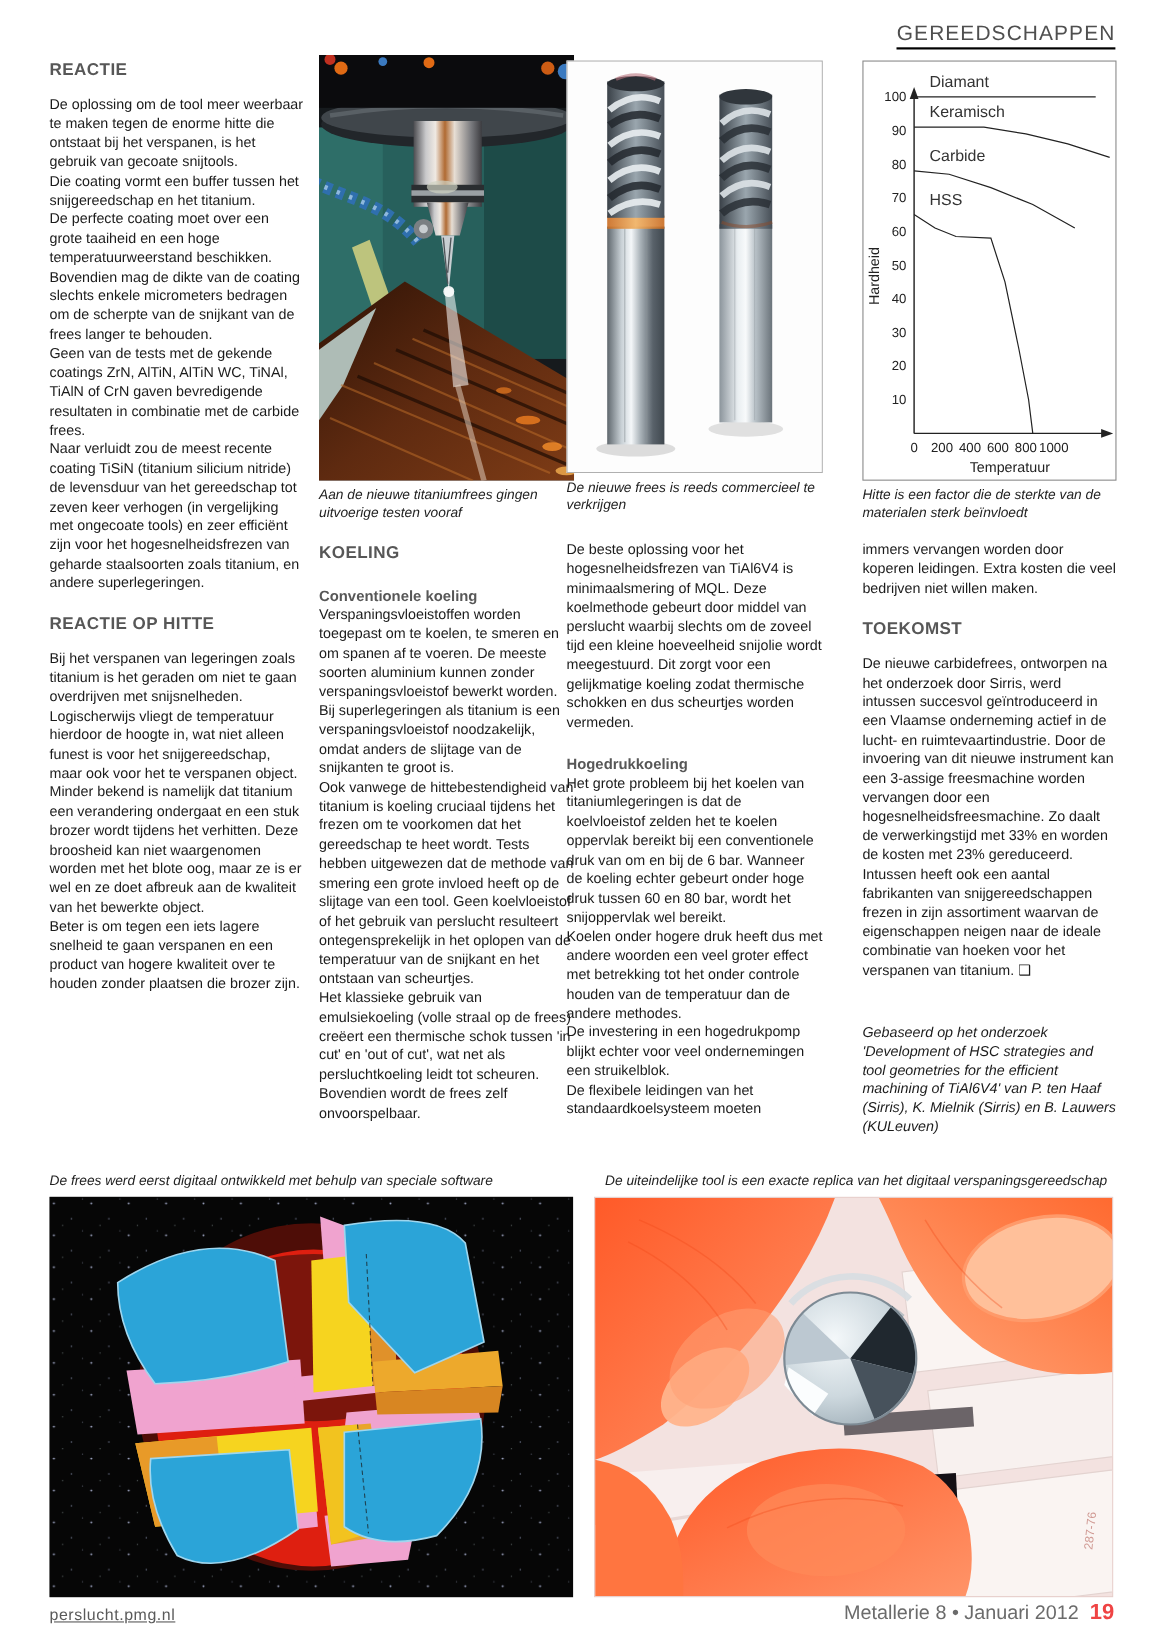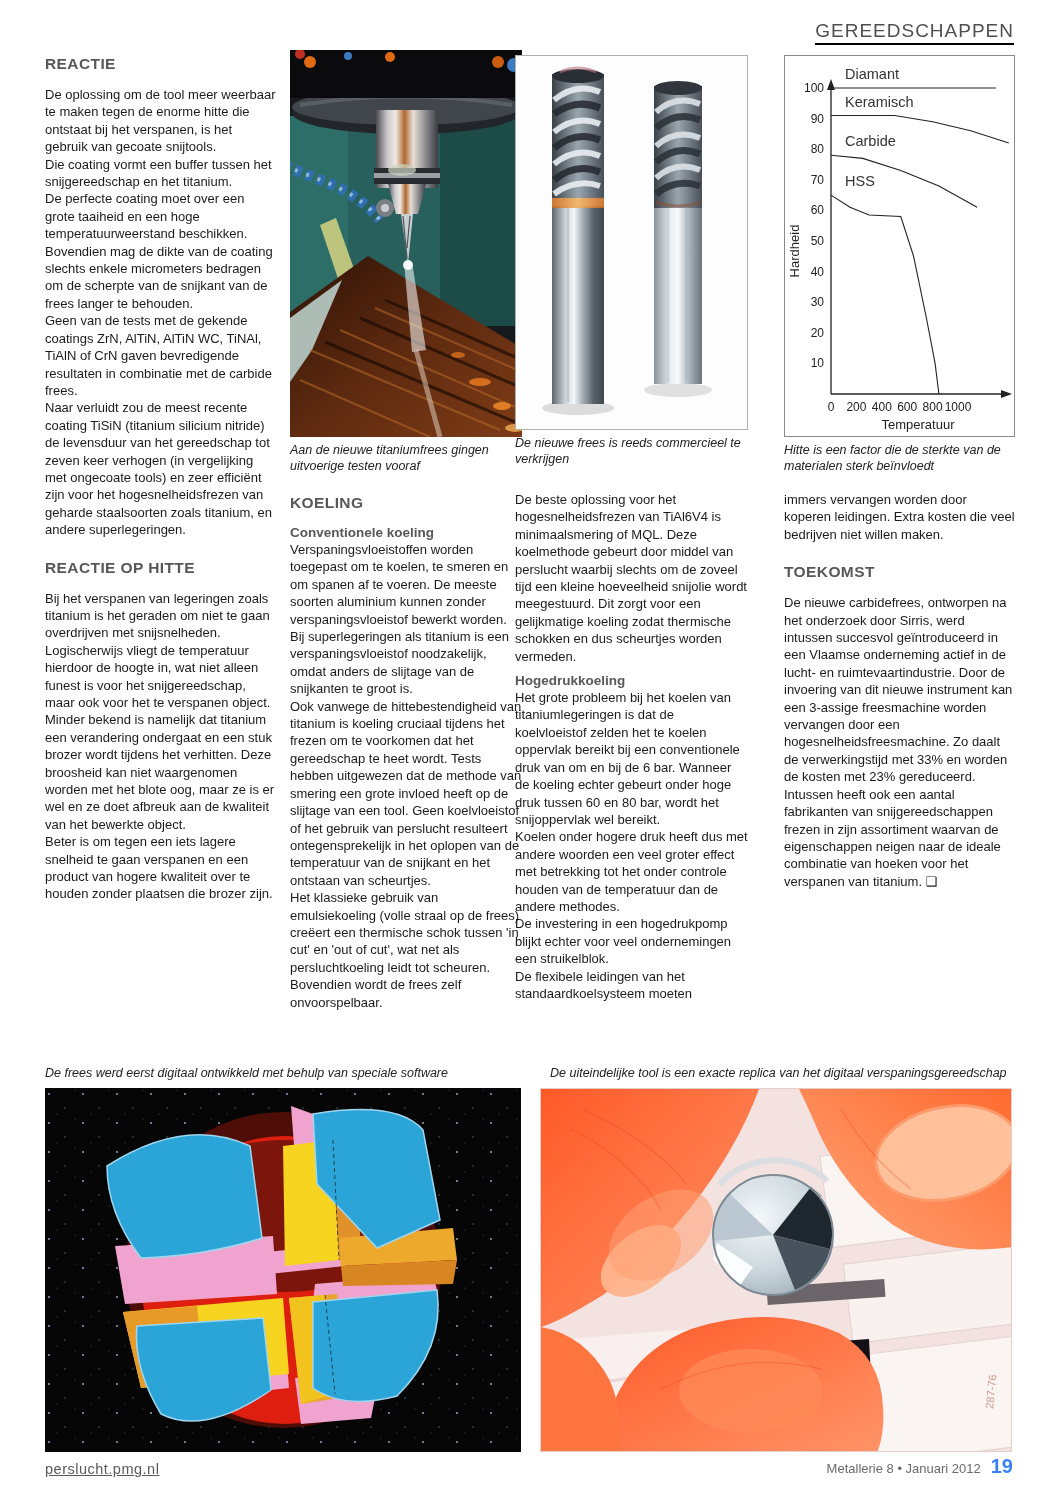--- a/index.html
+++ b/index.html
@@ -7,40 +7,40 @@
         font-family:"Liberation Sans",sans-serif;color:#1b1b1b;}
   .section-header{position:absolute;top:20px;right:45px;font-size:19px;letter-spacing:1px;
         color:#4f4f4f;border-bottom:2px solid #000000;padding-bottom:1px;font-weight:400;}
   .col{position:absolute;text-align:left;}
   .col1{left:45px;top:55px;width:232px;}
   .col2{left:290px;top:50px;width:232px;}
   .col3{left:515px;top:50px;width:233px;}
   .col4{left:784px;top:50px;width:231px;}
   h2.head{font-size:15.5px;color:#575757;margin:0 0 13px 0;font-weight:700;letter-spacing:.4px;}
   h2.head.mid{margin-top:20px;}
-  h3.subhead{font-size:13.5px;color:#575757;margin:8px 0 1px 0;font-weight:700;}
+  h3.subhead{font-size:13.5px;color:#575757;margin:22px 0 1px 0;font-weight:700;}
   .paras{font-size:13px;line-height:17.4px;white-space:pre-line;margin:0;}
   .caption{font-style:italic;font-size:12.5px;line-height:15.5px;color:#222;margin-top:6px;}
   .note{font-style:italic;font-size:13px;line-height:17px;margin-top:40px;}
   .photo{display:block;overflow:hidden;}
   .photo svg{display:block;}
   .photo-milling{width:232px;height:387px;}
   .photo-endmills{width:233px;height:375px;border:1px solid #b0b0b0;box-sizing:border-box;background:#fff;}
   .chart-box{width:231px;height:382px;border:1px solid #8a8a8a;box-sizing:border-box;background:#fff;margin-top:5px;}
   .bottom-caption{position:absolute;top:1066px;font-style:italic;font-size:12.5px;color:#222;}
   .bottom-caption.left{left:45px;width:490px;}
   .bottom-caption.right{left:550px;width:470px;}
   .bottom-photo{position:absolute;top:1088px;overflow:hidden;}
   .bottom-photo.left{left:45px;width:476px;height:364px;background:#060606;}
   .bottom-photo.right{left:540px;width:472px;height:364px;border:1px solid #e6cdc9;box-sizing:border-box;}
   .footer-link{position:absolute;left:45px;top:1461px;font-size:14.5px;color:#5a5a5a;
         text-decoration:underline;letter-spacing:.5px;cursor:pointer;}
   .footer-right{position:absolute;right:46px;top:1455px;display:flex;align-items:baseline;gap:10px;}
-  .footer-issue{font-size:13px;color:#6b6b6b;}
-  .footer-page{font-size:20px;color:#3b82f6;font-weight:700;}
+  .footer-issue{font-size:18px;color:#6b6b6b;}
+  .footer-page{font-size:20px;color:#ef4444;font-weight:700;}
 </style>
 </head>
 <body>
 
 <div class="page">
 
   <div class="section-header">GEREEDSCHAPPEN</div>
 
   <div class="col col1">
     <h2 class="head">REACTIE</h2>
@@ -242,20 +242,21 @@
           <path d="M46.0,99.3 L77.8,102.4 L115.8,114.6 L153.9,129.9 L192.1,151.3" fill="none" stroke="#222" stroke-width="1.1"></path>
           <text x="60" y="90.32" font-size="14.5" fill="#333">Carbide</text>
           <path d="M46.0,139.1 L65.0,151.3 L84.1,159.0 L115.8,160.5 L128.6,200.3 L141.3,261.5 L150.1,307.4 L153.9,338.0" fill="none" stroke="#222" stroke-width="1.1"></path>
           <text x="60" y="130.1" font-size="14.5" fill="#333">HSS</text>
         </svg>
     </div>
     <div class="caption">Hitte is een factor die de sterkte van de materialen sterk beïnvloedt</div>
     <p class="paras" style="margin-top:17px;">immers vervangen worden door koperen leidingen. Extra kosten die veel bedrijven niet willen maken.</p>
     <h2 class="head mid">TOEKOMST</h2>
     <p class="paras">De nieuwe carbidefrees, ontworpen na het onderzoek door Sirris, werd intussen succesvol geïntroduceerd in een Vlaamse onderneming actief in de lucht- en ruimtevaartindustrie. Door de invoering van dit nieuwe instrument kan een 3-assige freesmachine worden vervangen door een hogesnelheidsfreesmachine. Zo daalt de verwerkingstijd met 33% en worden de kosten met 23% gereduceerd. Intussen heeft ook een aantal fabrikanten van snijgereedschappen frezen in zijn assortiment waarvan de eigenschappen neigen naar de ideale combinatie van hoeken voor het verspanen van titanium. ❑</p>
+    <p class="note">Gebaseerd op het onderzoek 'Development of HSC strategies and tool geometries for the efficient machining of TiAl6V4' van P. ten Haaf (Sirris), K. Mielnik (Sirris) en B. Lauwers (KULeuven)</p>
   </div>
 
   <div class="bottom-caption left">De frees werd eerst digitaal ontwikkeld met behulp van speciale software</div>
   <div class="bottom-caption right">De uiteindelijke tool is een exacte replica van het digitaal verspaningsgereedschap</div>
 
   <div class="bottom-photo left">
     <svg viewBox="0 0 476 364" width="476" height="364" preserveAspectRatio="none">
       <defs>
         <pattern id="stars" width="34" height="29" patternUnits="userSpaceOnUse">
           <circle cx="4" cy="6" r="0.9" fill="#cfd8ff" opacity="0.8"></circle>

